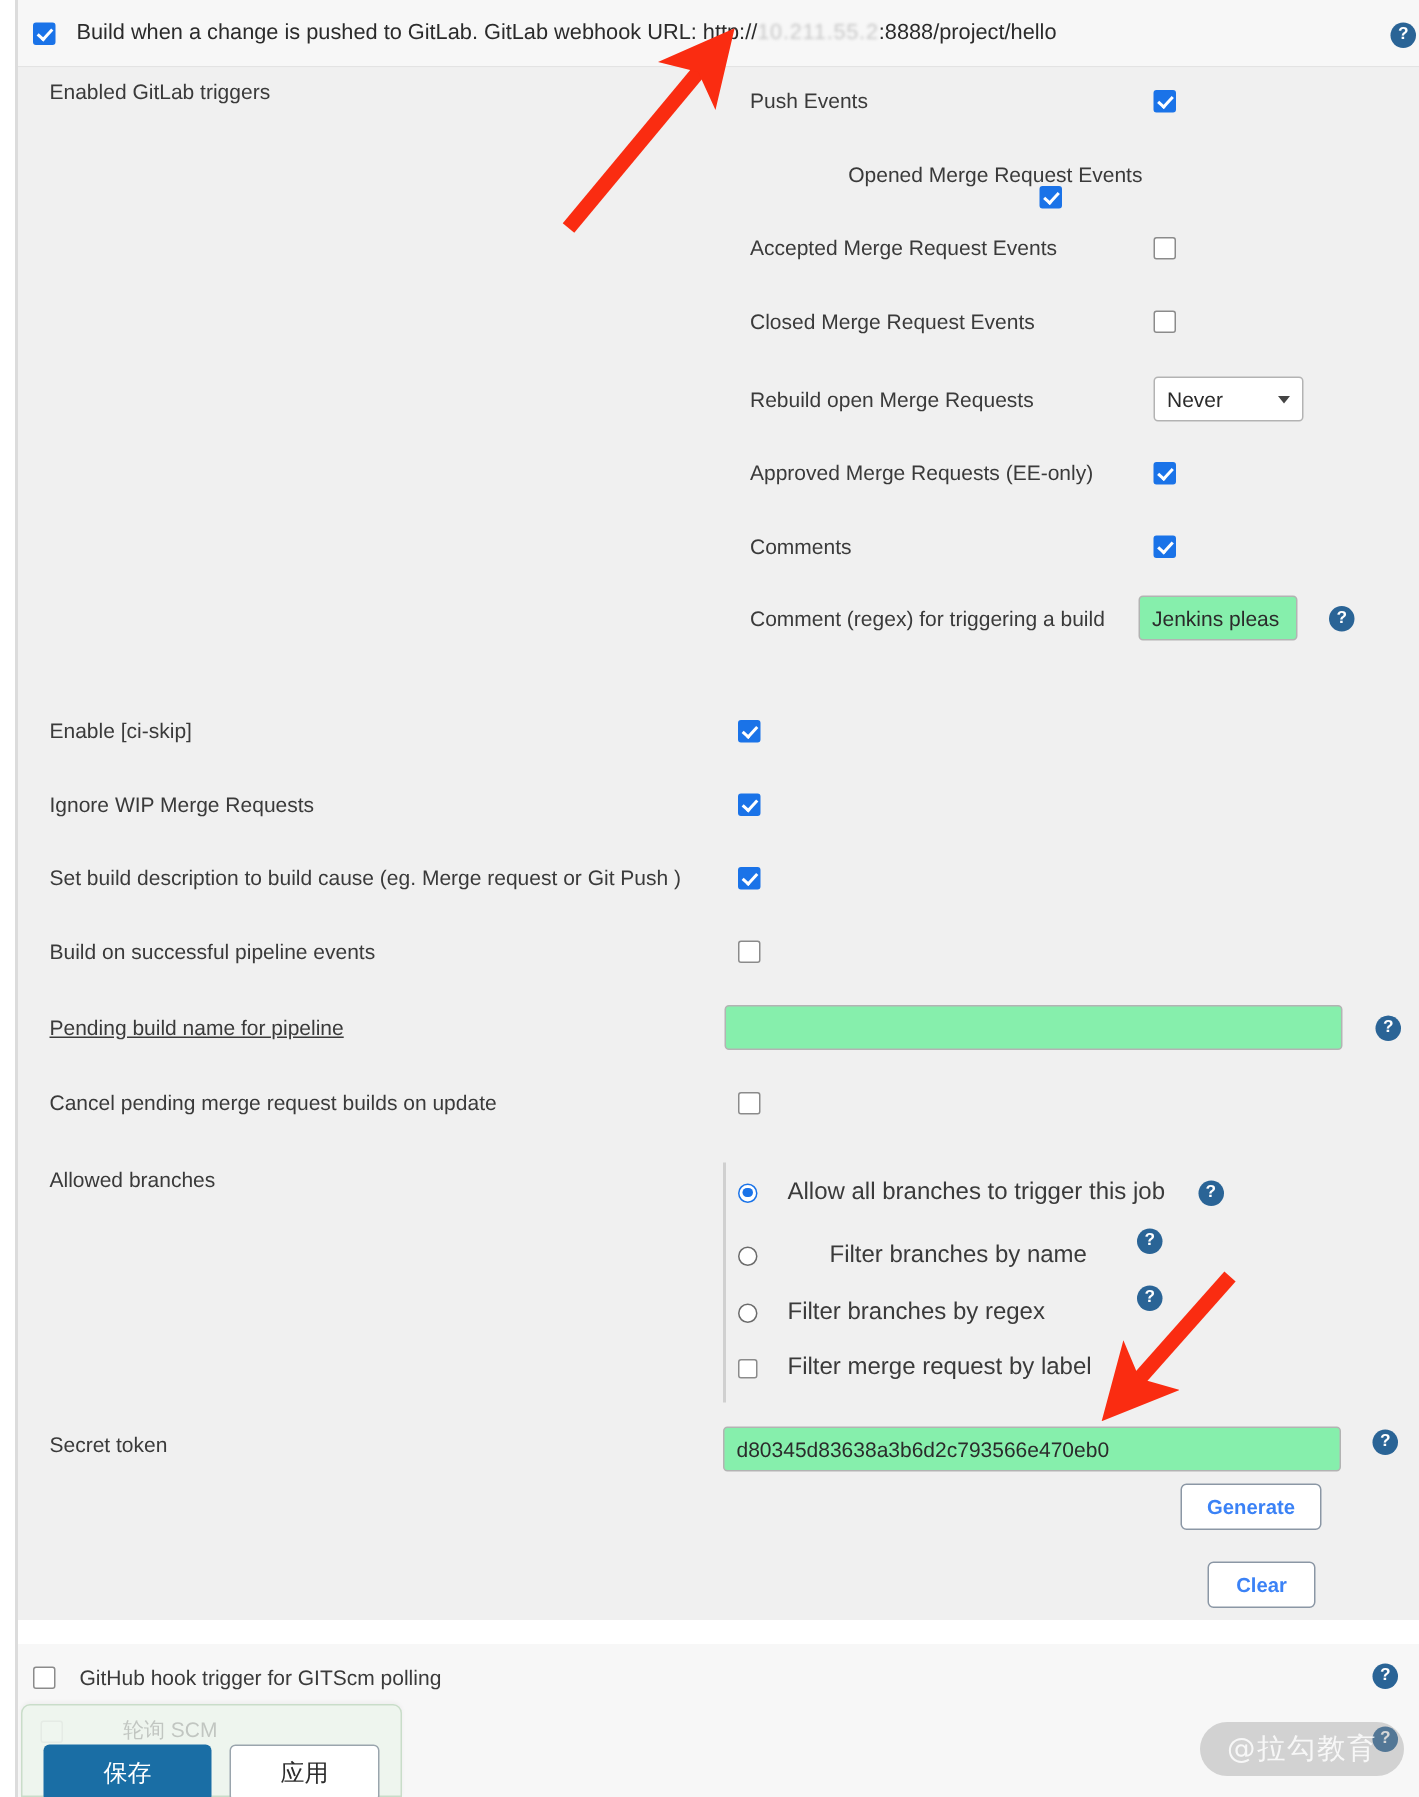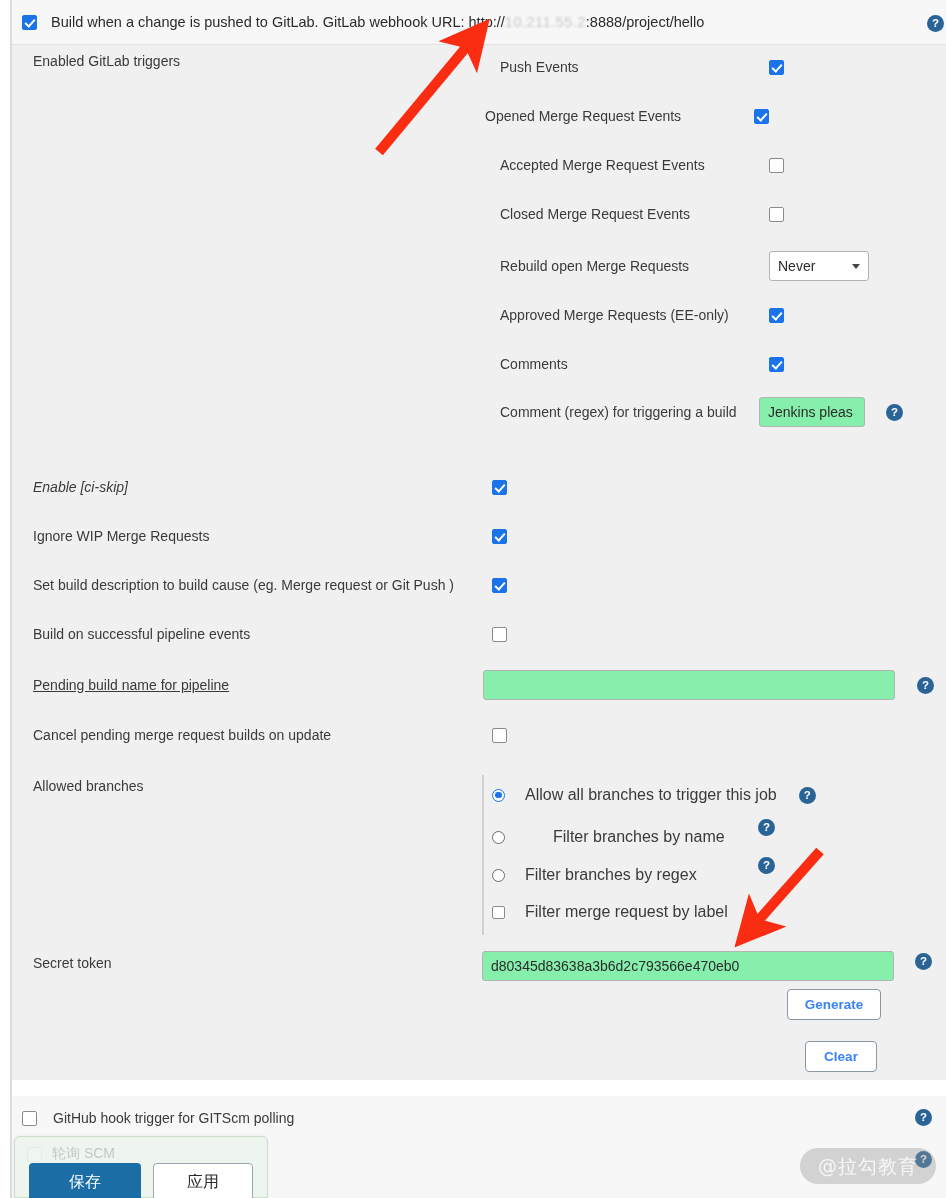--- a/index.html
+++ b/index.html
@@ -230,20 +230,21 @@
     background: #eef5ee;
     border: 1px solid #c9ddc9;
     border-radius: 6px 6px 0 0;
     box-shadow: 0 -1px 3px rgba(0,0,0,0.04);
   }
   .scm-line {
     position: absolute;
     left: 12px; top: 8px;
     display: flex; align-items: center;
     opacity: 0.32;
+    gap: 30px;
   }
   .scm-line .lbl { margin-left: 10px; font-size: 14px; color: #666; }
   .btn-save {
     position: absolute;
     left: 14px; top: 26px;
     width: 112px; height: 38px;
     background: #1a6ea5;
     color: #ffffff;
     border: none;
     border-radius: 4px;
@@ -304,21 +305,21 @@
 
     <div class="row" style="left:21px; top:8px;">
       <span class="lbl">Enabled GitLab triggers</span>
     </div>
 
     <div class="row" style="left:488px; top:14px; width:400px;">
       <span class="lbl" style="width:269px;">Push Events</span>
       <span class="cb checked"></span>
     </div>
 
-    <div class="row" style="left:473px; top:63px; width:400px;">
+    <div class="row" style="left:488px; top:63px; width:400px;flex-direction:column;">
       <span class="lbl" style="width:269px;">Opened Merge Request Events</span>
       <span class="cb checked"></span>
     </div>
 
     <div class="row" style="left:488px; top:112px; width:400px;">
       <span class="lbl" style="width:269px;">Accepted Merge Request Events</span>
       <span class="cb"></span>
     </div>
 
     <div class="row" style="left:488px; top:161px; width:400px;">
@@ -343,21 +344,21 @@
       <span class="lbl" style="width:269px;">Comments</span>
       <span class="cb checked"></span>
     </div>
 
     <div class="row" style="left:488px; top:352px; width:420px;">
       <span class="lbl" style="width:259px;">Comment (regex) for triggering a build</span>
       <span class="txt" style="width:106px;">Jenkins pleas</span>
       <span class="help" style="margin-left:21px;">?</span>
     </div>
 
-    <div class="row" style="left:21px; top:434px; width:480px;font-style:italic;">
+    <div class="row" style="left:21px; top:434px; width:480px;">
       <span class="lbl" style="width:459px;">Enable [ci-skip]</span>
       <span class="cb checked"></span>
     </div>
 
     <div class="row" style="left:21px; top:483px; width:480px;">
       <span class="lbl" style="width:459px;">Ignore WIP Merge Requests</span>
       <span class="cb checked"></span>
     </div>
 
     <div class="row" style="left:21px; top:532px; width:480px;">

